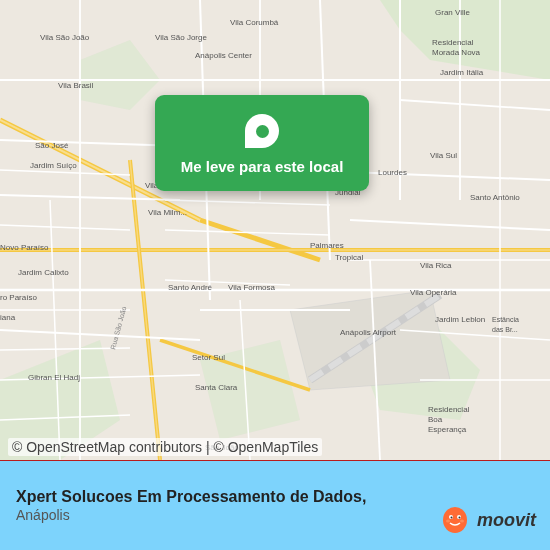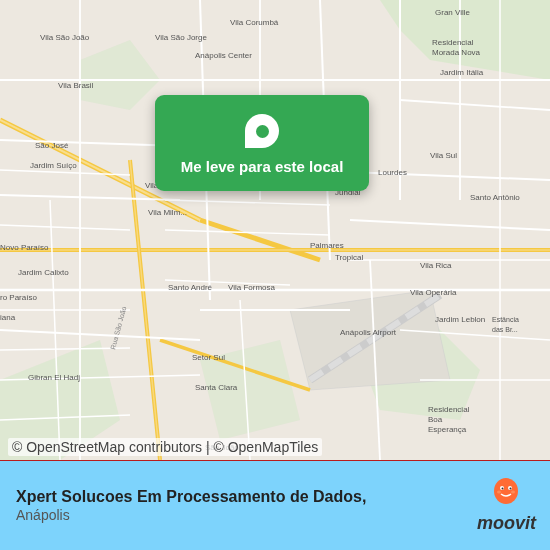--- a/index.html
+++ b/index.html
@@ -78,21 +78,20 @@
     }
 
     
     .moovit-logo {
       position: absolute;
       right: 14px;
       bottom: 16px;
       display: flex;
       align-items: center;
       gap: 8px;
-      flex-direction: column;
     }
 
     .moovit-face {
       width: 28px;
       height: 28px;
     }
 
     .moovit-text {
       font-size: 18px;
       font-weight: bold;

